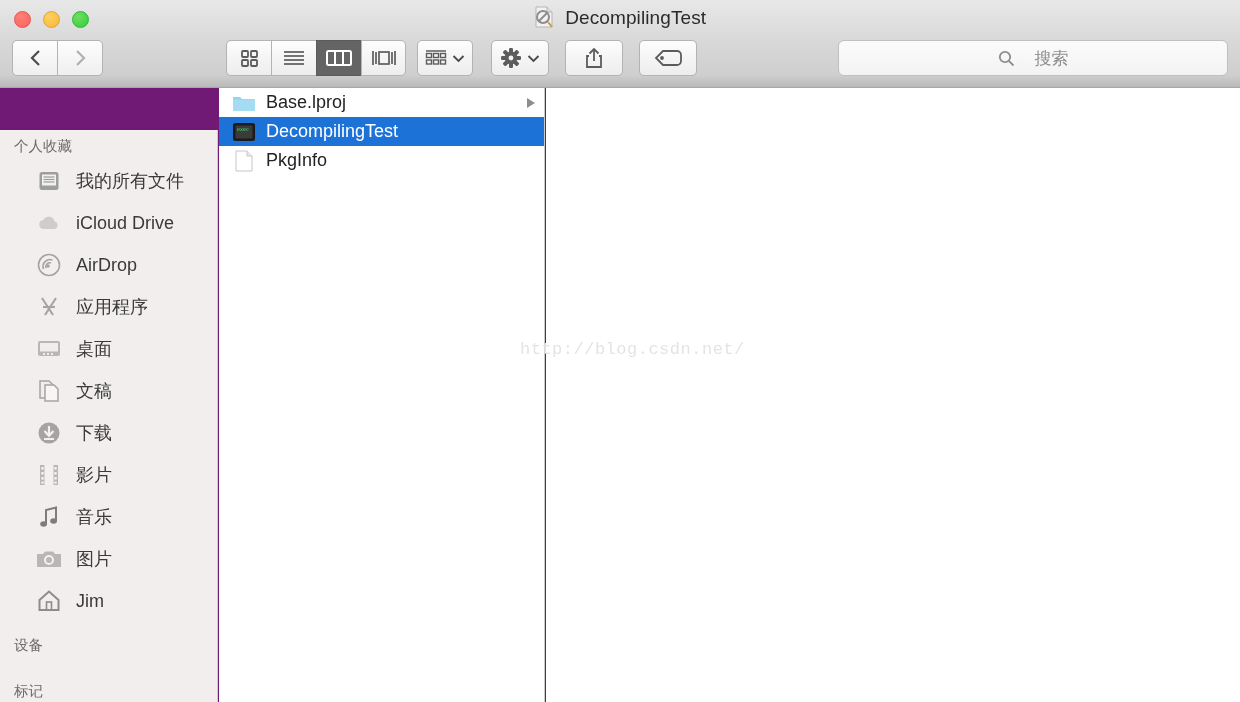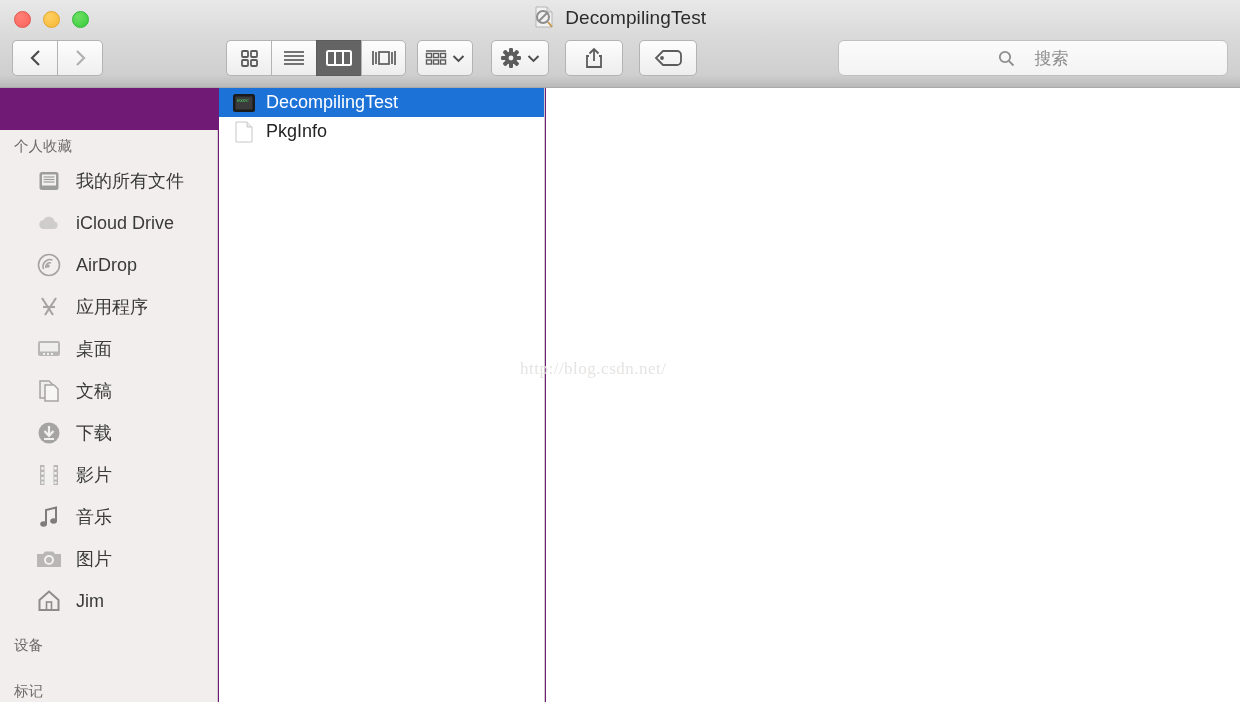--- a/index.html
+++ b/index.html
@@ -120,22 +120,22 @@
   }
   #meta {
     position: absolute; left: 546px; top: 518px; width: 694px;
   }
   .meta-row { display: flex; height: 25px; align-items: baseline; }
   .meta-key {
     width: 340px; text-align: right; font-size: 16.5px; color: #9b9b9b; padding-right: 11px;
   }
 
   #watermark {
-    position: absolute; left: 520px; top: 359px;
-    font-family: Liberation Serif, serif;
+    position: absolute; left: 520px; top: 340px;
+    font-family: Liberation Mono, monospace;
     font-size: 17px; color: #e6e4e2; letter-spacing: .5px;
     white-space: nowrap;
   }
   #corner-round {
     position: absolute; left: 0; bottom: 0; width: 22px; height: 22px;
     border-bottom-left-radius: 9px; box-shadow: -1px 1px 0 0 #ffffff;
     background: transparent;
   }
 </style>
 </head>
@@ -407,20 +407,30 @@
 
     <div class="side-header" style="padding-top:14px">设备</div>
     <div class="side-header" style="padding-top:23px">标记</div>
 
 
     <div id="corner-round"></div>
   </div>
 
   <div id="col1">
 
+    <div class="file-row">
+      <span class="ficon">
+        <svg width="24" height="20" viewBox="0 0 24 20">
+          <path d="M1 4 h7 l2 2 h13 v12 H1 Z" fill="#8fd4f0"></path>
+          <path d="M1 6.5 h22 v11.5 H1 Z" fill="#a5dcf4"></path>
+        </svg>
+      </span>
+      <span class="fname">Base.lproj</span>
+      <span class="disclosure"></span>
+    </div>
 
     <div class="file-row selected">
       <span class="ficon">
         <svg width="24" height="20" viewBox="0 0 24 20">
           <rect x="1" y="1" width="22" height="18" rx="2.5" fill="#1b1b1b"></rect>
           <rect x="3.5" y="3.5" width="17" height="13" fill="#3b3b3b"></rect>
           <text x="5" y="9" font-family="monospace" font-size="5" fill="#4ee06a">exec</text>
         </svg>
       </span>
       <span class="fname">DecompilingTest</span>

